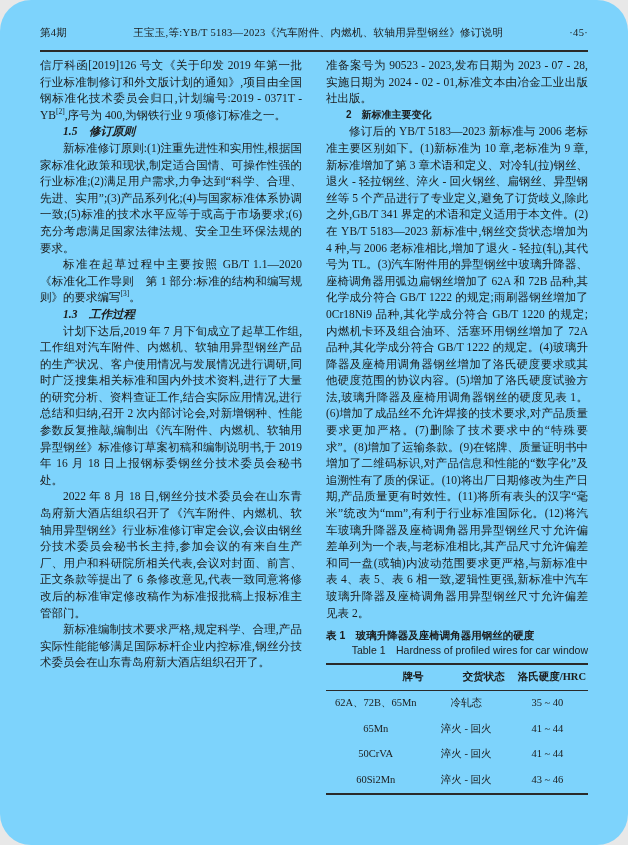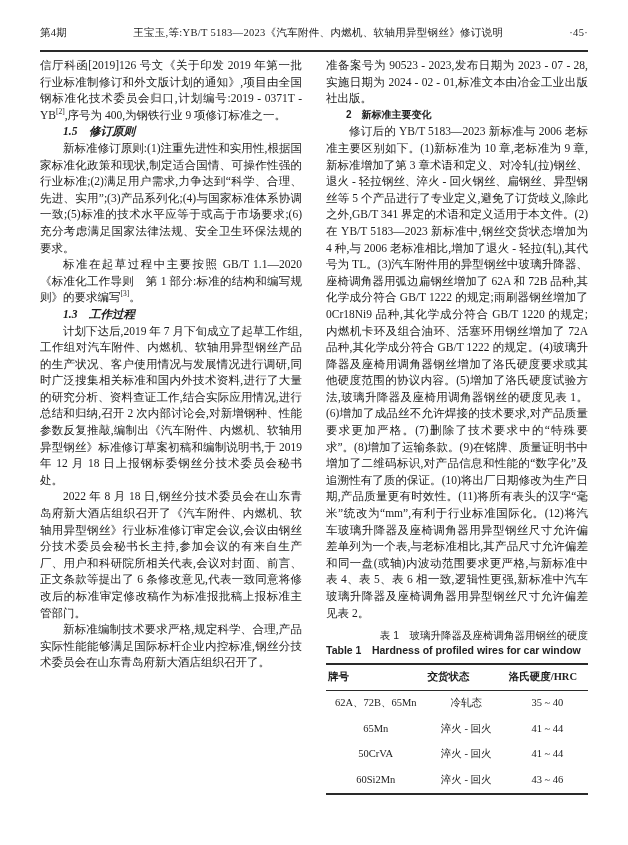--- a/index.html
+++ b/index.html
@@ -1,24 +1,25 @@
 <!DOCTYPE html>
 <html><head>
 <meta charset="utf-8">
 <style>
   html, body { margin: 0; padding: 0; background: #e8e8e8; }
   .page {
     position: relative;
     width: 628px;
     height: 845px;
     margin: 0 auto;
-    background: #ffffff;
+    background: #7dd3fc;
     font-family: "Liberation Serif", "DejaVu Serif", serif;
     color: #1c1c1c;
     overflow: hidden;
+    border-radius: 31px;
   }
   .running-head {
     position: absolute;
     top: 26px; left: 40px; right: 40px;
     display: flex;
     justify-content: space-between;
     align-items: baseline;
     font-size: 10.5px;
     letter-spacing: 0.3px;
   }
@@ -55,48 +56,47 @@
   .sec-heading {
     font-weight: bold;
     font-style: normal;
     text-indent: 0;
     margin: 21px 0 4px 0;
     font-family: "Liberation Sans", "DejaVu Sans", sans-serif;
     font-size: 10px;
   }
   sup { font-size: 7.5px; line-height: 0; }
   .tbl-caption-zh {
-    text-align: right;
-    font-weight: normal;
+    text-align: left;
+    font-weight: bold;
     font-size: 10.5px;
     margin-top: 7px;
     line-height: 15px;
     font-family: "Liberation Sans", "DejaVu Sans", sans-serif;
   }
   .tbl-caption-en {
-    text-align: left;
+    text-align: right;
     font-size: 10.5px;
     line-height: 15px;
     font-family: "Liberation Sans", "DejaVu Sans", sans-serif;
     color: #222;
-    font-weight: bold;
   }
   table.hardness {
     width: 100%;
     border-collapse: collapse;
     margin-top: 5px;
     font-size: 10.5px;
     border-top: 2px solid #2a2a2a;
     border-bottom: 2px solid #2a2a2a;
   }
   table.hardness th {
     font-weight: bold;
     border-bottom: 1.6px solid #2a2a2a;
     padding: 4px 2px;
-    text-align: left;
+    text-align: right;
     white-space: nowrap;
   }
   table.hardness td {
     padding: 4.5px 2px;
     text-align: center;
     white-space: nowrap;
   }
   table.hardness col.c1 { width: 38%; }
   table.hardness col.c2 { width: 31%; }
   table.hardness col.c3 { width: 31%; }
@@ -114,21 +114,21 @@
   <div class="head-rule"></div>
 
   <div class="columns">
 
     <div class="col">
       <p class="no-indent"><span>信厅科函[2019]126 号文《关于印发 2019 年第一批行业标准制修订和外文版计划的通知》,项目由全国钢标准化技术委员会归口,计划编号:2019 - 0371T - YB</span><sup>[2]</sup><span>,序号为 400,为钢铁行业 9 项修订标准之一。</span></p>
       <p class="sub-heading">1.5　修订原则</p>
       <p>新标准修订原则:(1)注重先进性和实用性,根据国家标准化政策和现状,制定适合国情、可操作性强的行业标准;(2)满足用户需求,力争达到“科学、合理、先进、实用”;(3)产品系列化;(4)与国家标准体系协调一致;(5)标准的技术水平应等于或高于市场要求;(6)充分考虑满足国家法律法规、安全卫生环保法规的要求。</p>
       <p><span>标准在起草过程中主要按照 GB/T 1.1—2020《标准化工作导则　第 1 部分:标准的结构和编写规则》的要求编写</span><sup>[3]</sup><span>。</span></p>
       <p class="sub-heading">1.3　工作过程</p>
-      <p>计划下达后,2019 年 7 月下旬成立了起草工作组,工作组对汽车附件、内燃机、软轴用异型钢丝产品的生产状况、客户使用情况与发展情况进行调研,同时广泛搜集相关标准和国内外技术资料,进行了大量的研究分析、资料查证工作,结合实际应用情况,进行总结和归纳,召开 2 次内部讨论会,对新增钢种、性能参数反复推敲,编制出《汽车附件、内燃机、软轴用异型钢丝》标准修订草案初稿和编制说明书,于 2019 年 12 月 18 日上报钢标委钢丝分技术委员会秘书处。</p>
+      <p>计划下达后,2019 年 7 月下旬成立了起草工作组,工作组对汽车附件、内燃机、软轴用异型钢丝产品的生产状况、客户使用情况与发展情况进行调研,同时广泛搜集相关标准和国内外技术资料,进行了大量的研究分析、资料查证工作,结合实际应用情况,进行总结和归纳,召开 2 次内部讨论会,对新增钢种、性能参数反复推敲,编制出《汽车附件、内燃机、软轴用异型钢丝》标准修订草案初稿和编制说明书,于 2019 年 16 月 18 日上报钢标委钢丝分技术委员会秘书处。</p>
       <p>2022 年 8 月 18 日,钢丝分技术委员会在山东青岛府新大酒店组织召开了《汽车附件、内燃机、软轴用异型钢丝》行业标准修订审定会议,会议由钢丝分技术委员会秘书长主持,参加会议的有来自生产厂、用户和科研院所相关代表,会议对封面、前言、正文条款等提出了 6 条修改意见,代表一致同意将修改后的标准审定修改稿作为标准报批稿上报标准主管部门。</p>
       <p>新标准编制技术要求严格,规定科学、合理,产品实际性能能够满足国际标杆企业内控标准,钢丝分技术委员会在山东青岛府新大酒店组织召开了。</p>
     </div>
 
     <div class="col">
       <p class="no-indent">准备案号为 90523 - 2023,发布日期为 2023 - 07 - 28,实施日期为 2024 - 02 - 01,标准文本由冶金工业出版社出版。</p>
       <p class="sec-heading">2　新标准主要变化</p>
       <p>修订后的 YB/T 5183—2023 新标准与 2006 老标准主要区别如下。(1)新标准为 10 章,老标准为 9 章,新标准增加了第 3 章术语和定义、对冷轧(拉)钢丝、退火 - 轻拉钢丝、淬火 - 回火钢丝、扁钢丝、异型钢丝等 5 个产品进行了专业定义,避免了订货歧义,除此之外,GB/T 341 界定的术语和定义适用于本文件。(2)在 YB/T 5183—2023 新标准中,钢丝交货状态增加为 4 种,与 2006 老标准相比,增加了退火 - 轻拉(轧),其代号为 TL。(3)汽车附件用的异型钢丝中玻璃升降器、座椅调角器用弧边扁钢丝增加了 62A 和 72B 品种,其化学成分符合 GB/T 1222 的规定;雨刷器钢丝增加了 0Cr18Ni9 品种,其化学成分符合 GB/T 1220 的规定;内燃机卡环及组合油环、活塞环用钢丝增加了 72A 品种,其化学成分符合 GB/T 1222 的规定。(4)玻璃升降器及座椅用调角器钢丝增加了洛氏硬度要求或其他硬度范围的协议内容。(5)增加了洛氏硬度试验方法,玻璃升降器及座椅用调角器钢丝的硬度见表 1。(6)增加了成品丝不允许焊接的技术要求,对产品质量要求更加严格。(7)删除了技术要求中的“特殊要求”。(8)增加了运输条款。(9)在铭牌、质量证明书中增加了二维码标识,对产品信息和性能的“数字化”及追溯性有了质的保证。(10)将出厂日期修改为生产日期,产品质量更有时效性。(11)将所有表头的汉字“毫米”统改为“mm”,有利于行业标准国际化。(12)将汽车玻璃升降器及座椅调角器用异型钢丝尺寸允许偏差单列为一个表,与老标准相比,其产品尺寸允许偏差和同一盘(或轴)内波动范围要求更严格,与新标准中表 4、表 5、表 6 相一致,逻辑性更强,新标准中汽车玻璃升降器及座椅调角器用异型钢丝尺寸允许偏差见表 2。</p>
 
       <div class="tbl-caption-zh">表 1　玻璃升降器及座椅调角器用钢丝的硬度</div>

